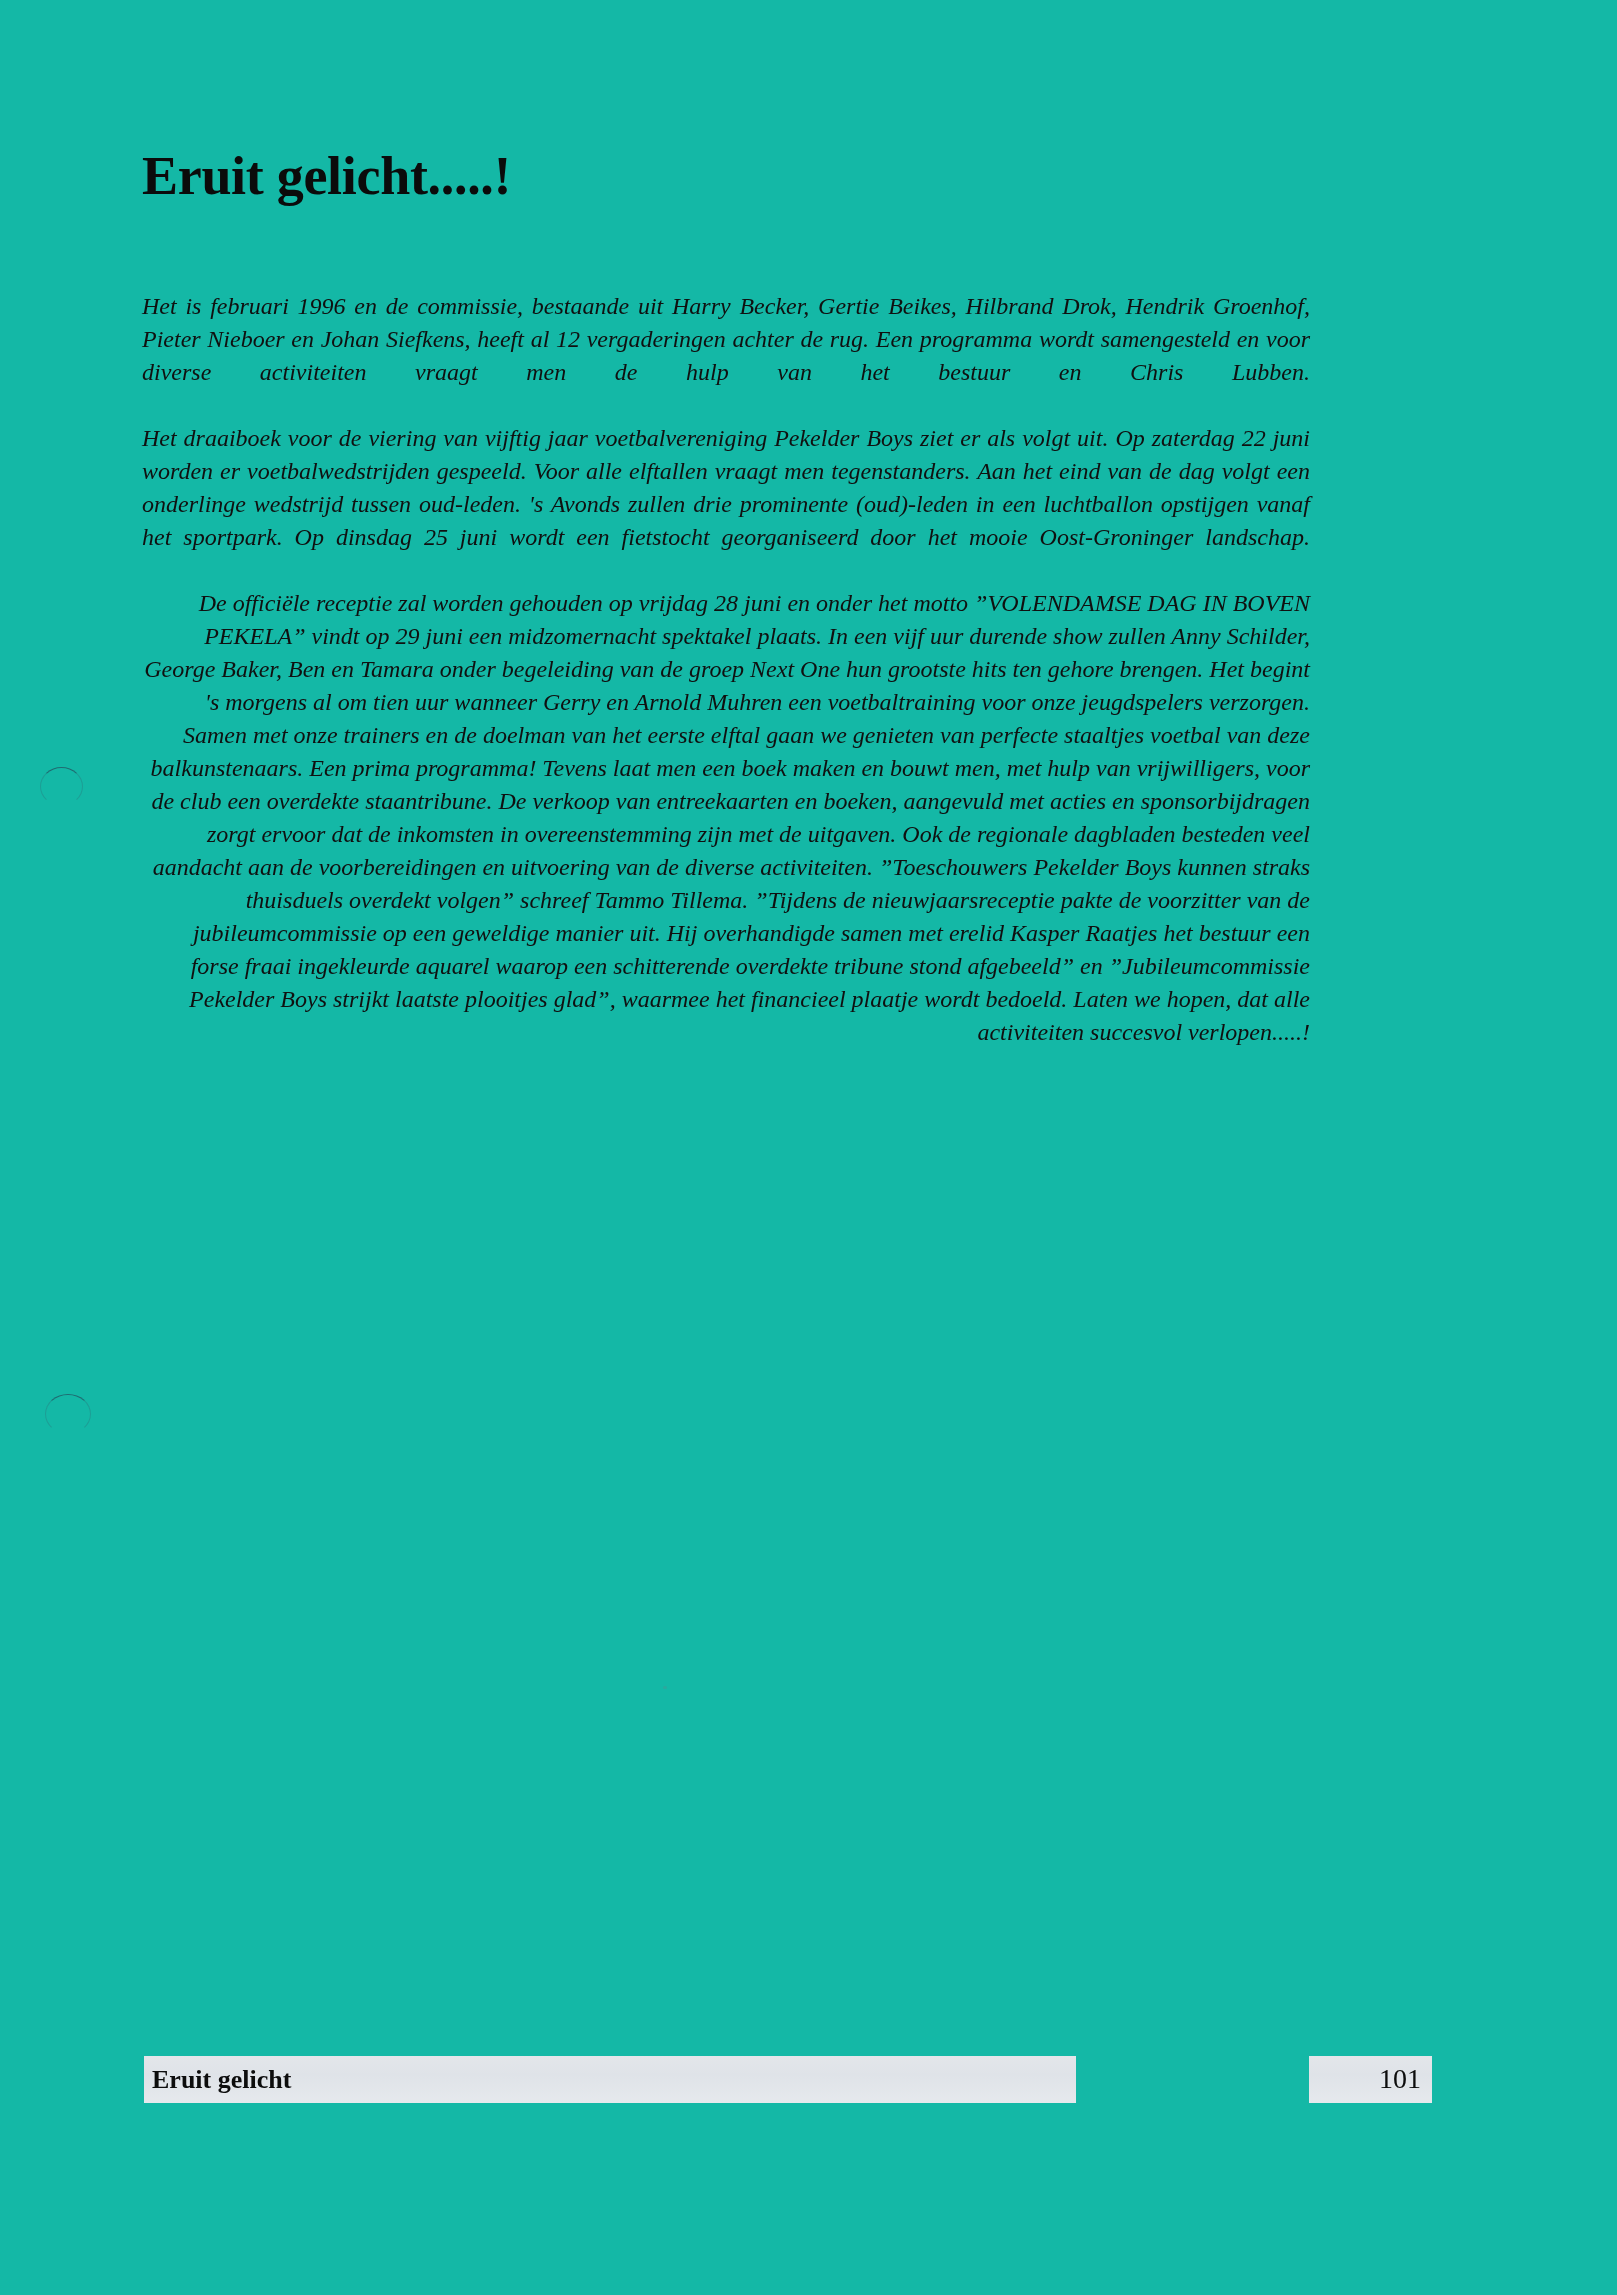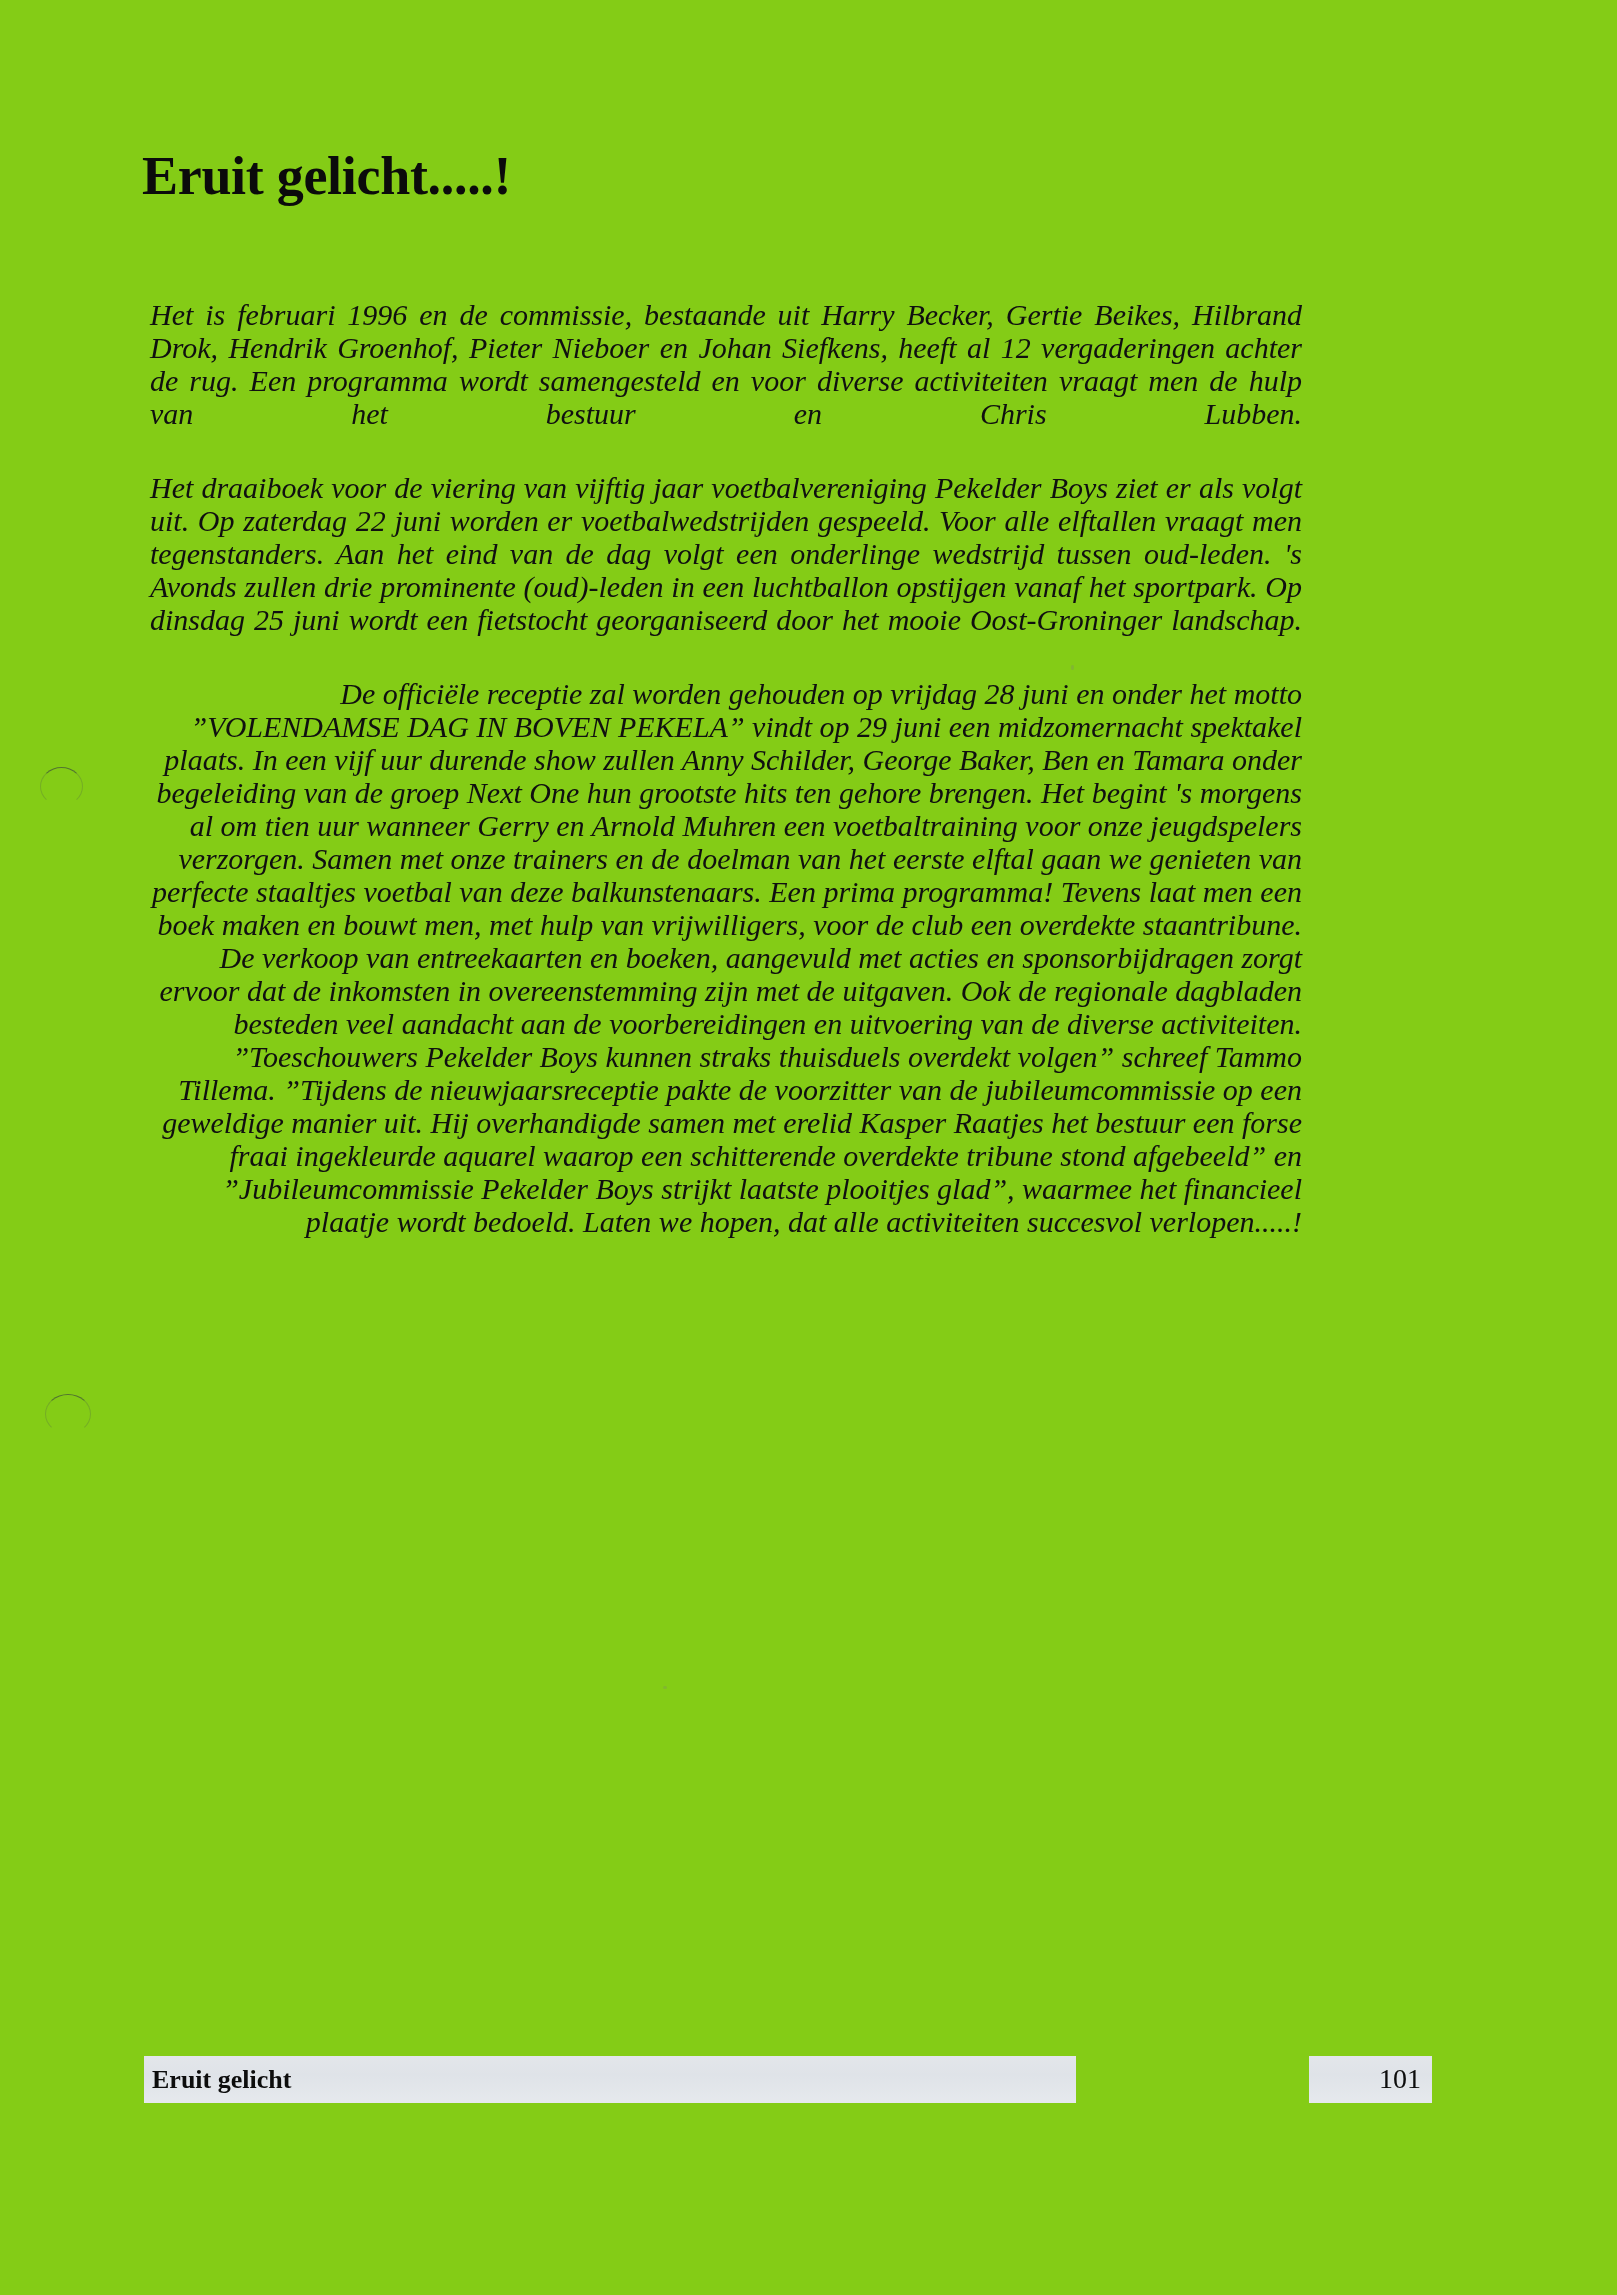--- a/index.html
+++ b/index.html
@@ -7,21 +7,21 @@
     padding: 0;
     background: #ffffff;
   }
   body {
     font-family: "Liberation Serif", "DejaVu Serif", serif;
   }
   .page {
     position: relative;
     width: 1618px;
     height: 2295px;
-    background: #84cc16;
+    background: #14b8a6;
     overflow: hidden;
   }
 
   
   .doc-title {
     position: absolute;
     left: 142px;
     top: 113px;
     font-size: 54px;
     font-weight: 700;
@@ -45,27 +45,27 @@
   }
 
   
   .body-col {
     position: absolute;
     left: 142px;
     top: 290px;
     width: 1168px;
   }
   .para {
-    font-size: 30px;
+    font-size: 24px;
     font-style: italic;
     line-height: 33px;
     text-align: justify;
     text-justify: inter-word;
     color: #101010;
-    margin: 8px;
+    margin: 0;
     hyphens: manual;
   }
   .para + .para { margin-top: 0px; font-family: Liberation Serif, serif; }
   .para:last-child { text-align: right; }
   
   .para.full-just::after {
     content: "";
     display: inline-block;
     width: 100%;
   }

